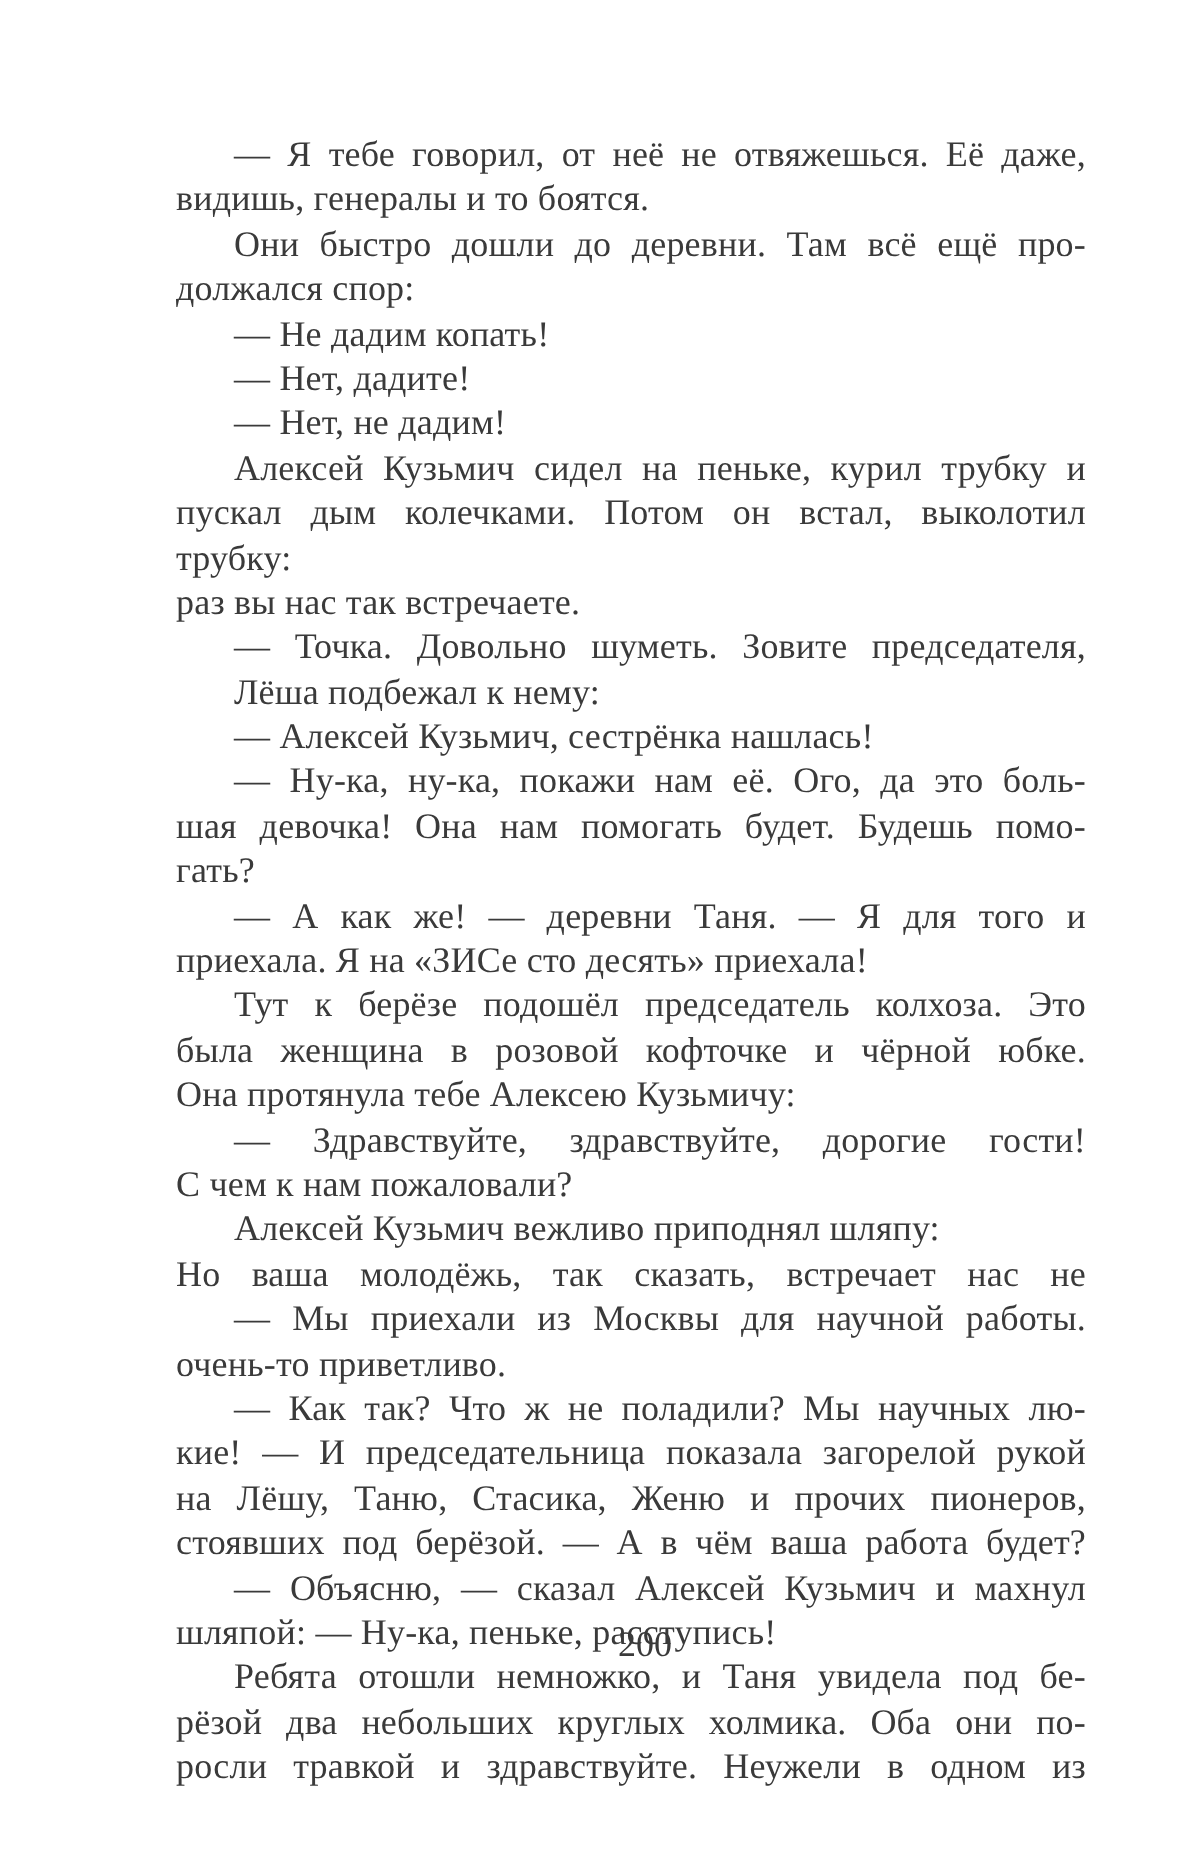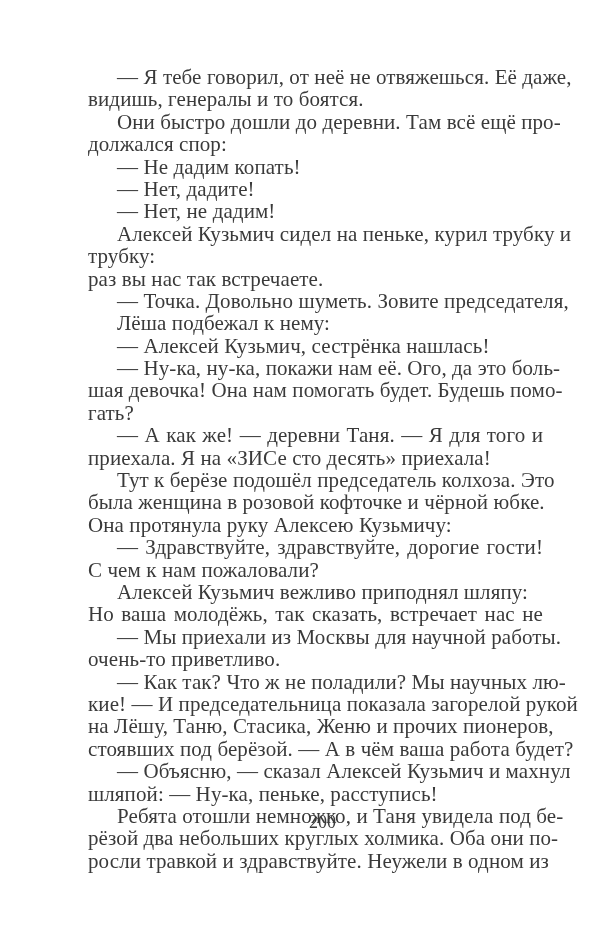--- a/index.html
+++ b/index.html
@@ -17,21 +17,21 @@
     }
     .page {
       position: absolute;
       left: 88px;
       top: 66px;
       width: 455px;
     }
     .line {
       height: 22.4px;
       line-height: 22.4px;
-      font-size: 21px;
+      font-size: 18px;
       white-space: nowrap;
       text-align: justify;
       text-align-last: justify;
       letter-spacing: 0.1px;
     }
     .line.indent { padding-left: 29px; }
     .line.last { text-align-last: left; }
     .page-number {
       position: absolute;
       left: 0;
@@ -47,33 +47,34 @@
 
 <div class="page" id="page-text">
     <div class="line indent">— Я тебе говорил, от неё не отвяжешься. Её даже,</div>
     <div class="line last">видишь, генералы и то боятся.</div>
     <div class="line indent">Они быстро дошли до деревни. Там всё ещё про-</div>
     <div class="line last">должался спор:</div>
     <div class="line indent last">— Не дадим копать!</div>
     <div class="line indent last">— Нет, дадите!</div>
     <div class="line indent last">— Нет, не дадим!</div>
     <div class="line indent">Алексей Кузьмич сидел на пеньке, курил трубку и</div>
+    <div class="line">пускал дым колечками. Потом он встал, выколотил</div>
     <div class="line last">трубку:</div>
     <div class="line last">раз вы нас так встречаете.</div>
     <div class="line indent">— Точка. Довольно шуметь. Зовите председателя,</div>
     <div class="line indent last">Лёша подбежал к нему:</div>
     <div class="line indent last">— Алексей Кузьмич, сестрёнка нашлась!</div>
     <div class="line indent">— Ну-ка, ну-ка, покажи нам её. Ого, да это боль-</div>
     <div class="line">шая девочка! Она нам помогать будет. Будешь помо-</div>
     <div class="line last">гать?</div>
     <div class="line indent">— А как же! — деревни Таня. — Я для того и</div>
     <div class="line last">приехала. Я на «ЗИСе сто десять» приехала!</div>
     <div class="line indent">Тут к берёзе подошёл председатель колхоза. Это</div>
     <div class="line">была женщина в розовой кофточке и чёрной юбке.</div>
-    <div class="line last">Она протянула руку Алексею Кузьмичу:</div>
+    <div class="line last">Она протянула тебе Алексею Кузьмичу:</div>
     <div class="line indent">— Здравствуйте, здравствуйте, дорогие гости!</div>
     <div class="line last">С чем к нам пожаловали?</div>
     <div class="line indent last">Алексей Кузьмич вежливо приподнял шляпу:</div>
     <div class="line">Но ваша молодёжь, так сказать, встречает нас не</div>
     <div class="line indent">— Мы приехали из Москвы для научной работы.</div>
     <div class="line last">очень-то приветливо.</div>
     <div class="line indent">— Как так? Что ж не поладили? Мы научных лю-</div>
     <div class="line">кие! — И председательница показала загорелой рукой</div>
     <div class="line">на Лёшу, Таню, Стасика, Женю и прочих пионеров,</div>
     <div class="line">стоявших под берёзой. — А в чём ваша работа будет?</div>

